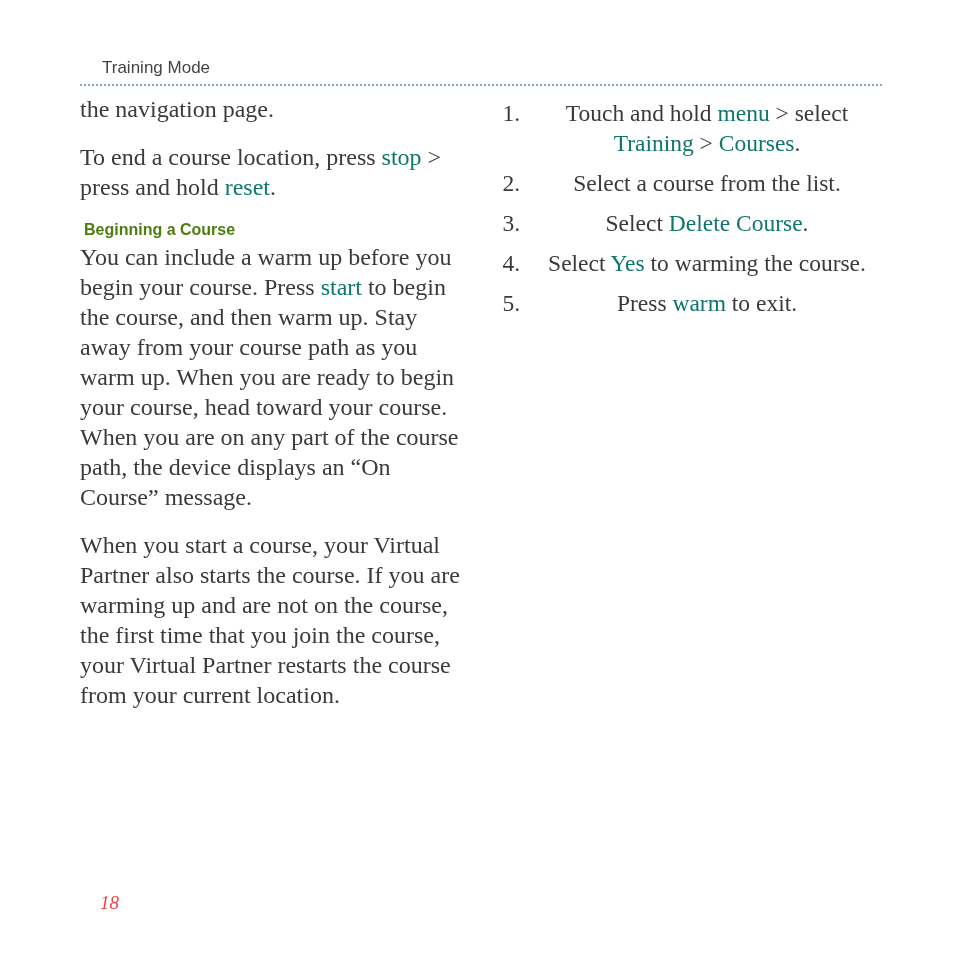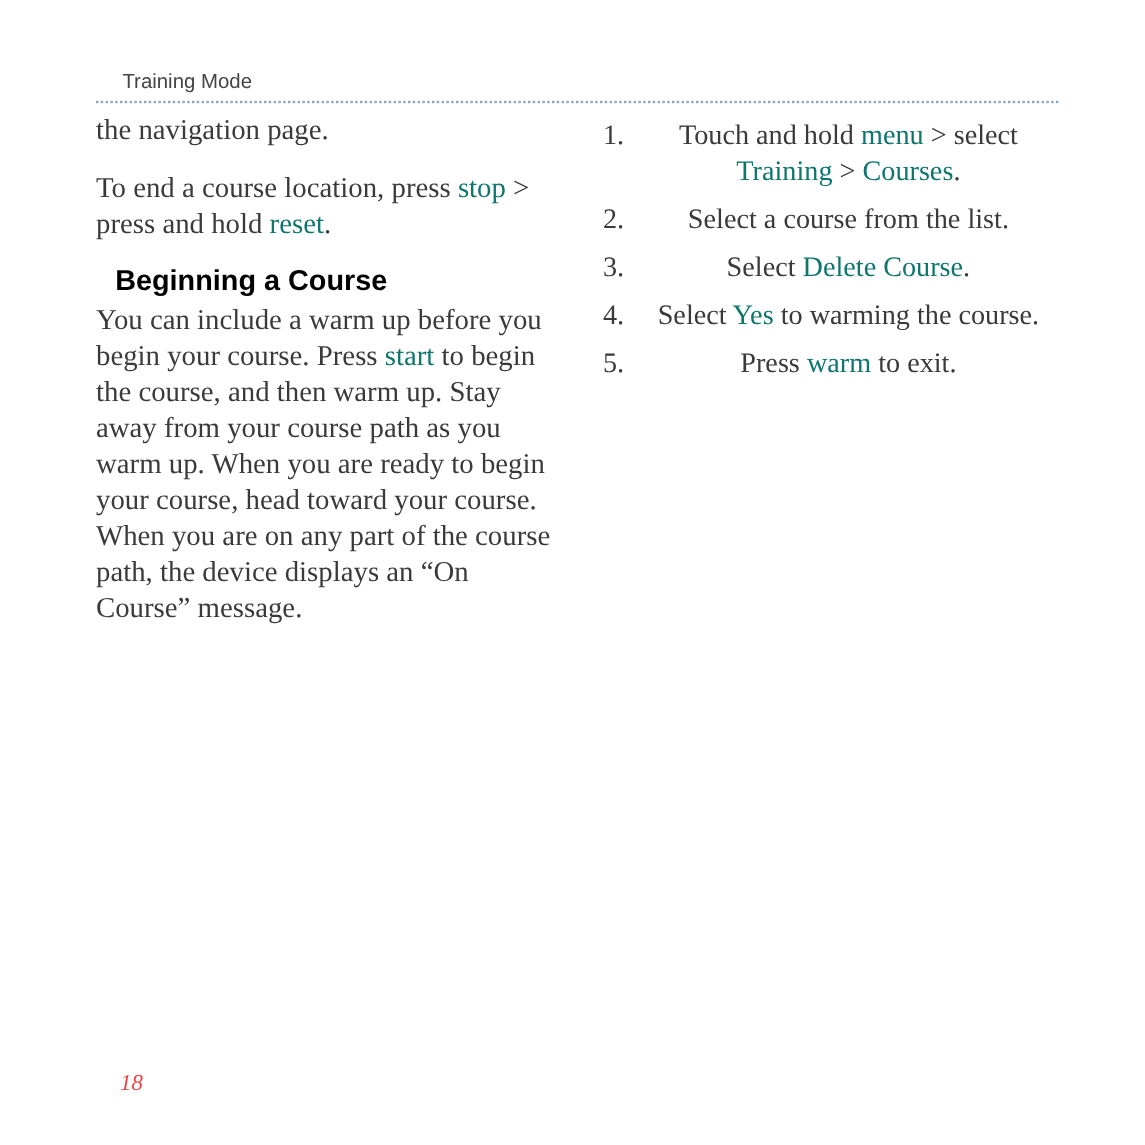--- a/index.html
+++ b/index.html
@@ -40,23 +40,23 @@
     font-size: 24px;
     line-height: 1.25;
     color: #3a3a3a;
   }
   .col p {
     margin: 0 0 18px 0;
   }
   .section-heading {
     font-family: Arial, Helvetica, sans-serif;
     font-weight: bold;
-    font-size: 24px;
-    color: #000000;
-    margin: 10px 0 2px 16px;
+    font-size: 16px;
+    color: #4d7c0f;
+    margin: 10px 0 2px 4px;
   }
   .kw {
     font-weight: normal;
     color: #0f766e;
   }
   ol.steps {
     margin: 4px 0 0 0;
     padding-left: 30px;
     font-size: 23.5px;
     text-align: center;
@@ -93,20 +93,21 @@
 
       <p>
         <span>To end a course location, press </span><span class="kw">stop</span><span> &gt; press and hold </span><span class="kw">reset</span><span>.</span>
       </p>
 
       <div class="section-heading">Beginning a Course</div>
       <p>
         <span>You can include a warm up before you begin your course. Press </span><span class="kw">start</span><span> to begin the course, and then warm up. Stay away from your course path as you warm up. When you are ready to begin your course, head toward your course. When you are on any part of the course path, the device displays an “On Course” message.</span>
       </p>
 
+      <p>When you start a course, your Virtual Partner also starts the course. If you are warming up and are not on the course, the first time that you join the course, your Virtual Partner restarts the course from your current location.</p>
     </div>
 
     <div class="col">
 
       <ol class="steps">
         <li>
           <span>Touch and hold </span><span class="kw">menu</span><span> &gt; select </span><span class="kw">Training</span><span> &gt; </span><span class="kw">Courses</span><span>.</span>
         </li>
         <li>Select a course from the list.</li>
         <li>

